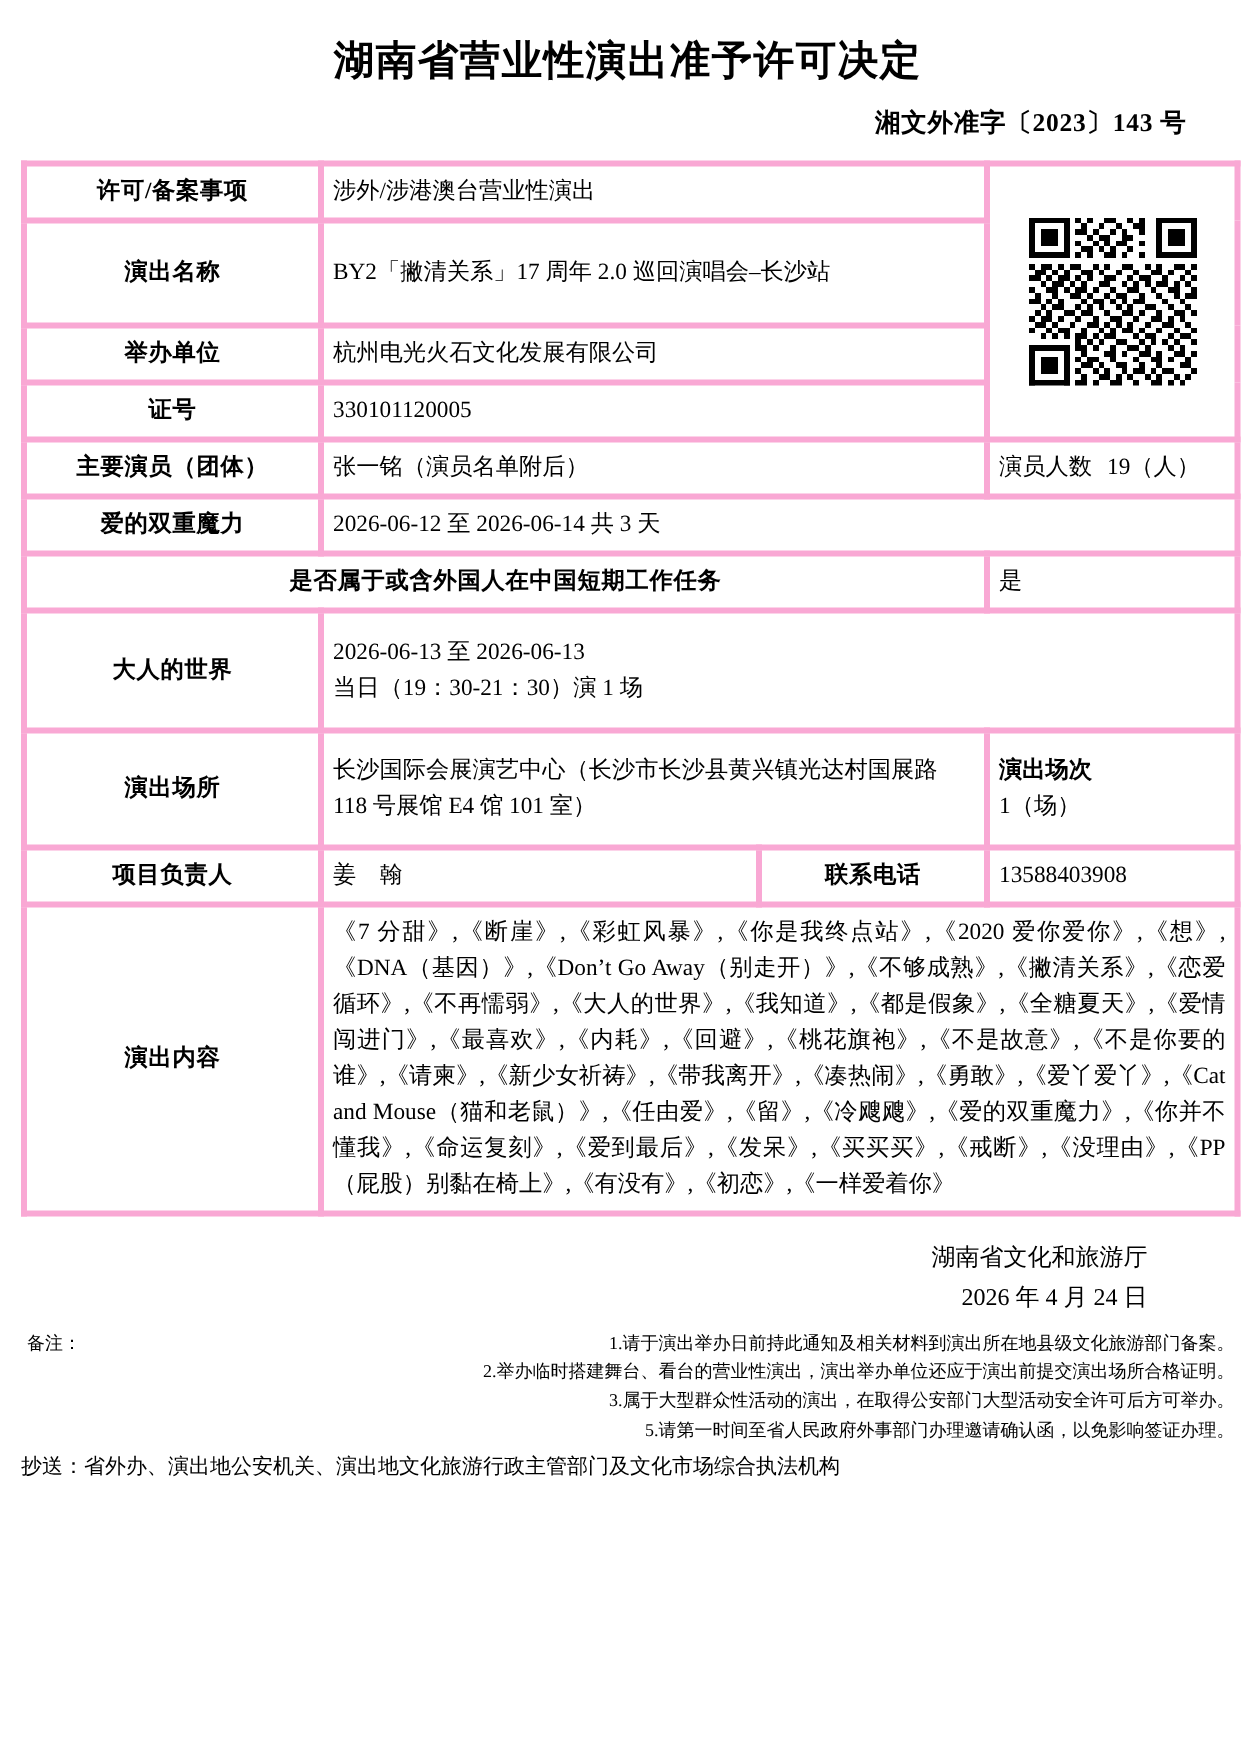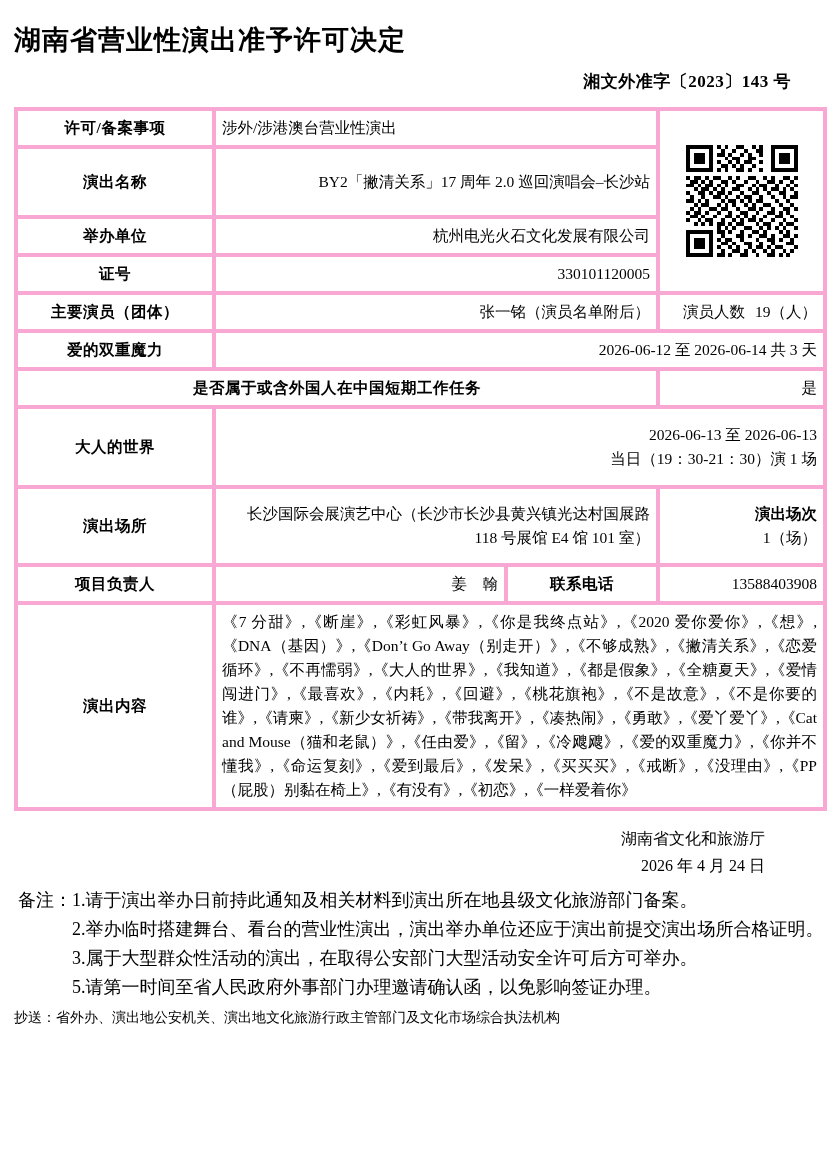--- a/index.html
+++ b/index.html
@@ -14,21 +14,21 @@
     color: #000000;
   }
   .page {
     width: 837px;
     min-height: 1172px;
     position: relative;
     box-sizing: border-box;
     padding: 0 14px;
   }
   .doc-title {
-    text-align: left;
+    text-align: center;
     font-size: 27px;
     font-weight: bold;
     letter-spacing: 1px;
     padding-top: 22px;
     padding-bottom: 12px;
     font-family: "Liberation Serif", "DejaVu Serif", serif;
   }
   .doc-number {
     text-align: right;
     font-size: 17px;
@@ -49,21 +49,21 @@
     padding: 5px 6px;
     vertical-align: middle;
     line-height: 1.55;
   }
   td.label {
     text-align: center;
     font-weight: bold;
     letter-spacing: 0.5px;
   }
   td.value {
-    text-align: right;
+    text-align: left;
   }
   td.value-left {
     text-align: left;
     padding-left: 12px;
   }
   td.qr-cell {
     text-align: center;
     vertical-align: middle;
     padding: 6px;
   }
@@ -82,23 +82,24 @@
     padding: 8px 10px 8px 12px;
   }
   .sign-block {
     text-align: right;
     padding-right: 58px;
     padding-top: 14px;
     font-size: 16px;
     line-height: 1.7;
   }
   .notes {
-    font-size: 18px;
+    font-size: 12px;
     line-height: 1.62;
     padding-top: 6px;
+    text-align: right;
   }
   .notes-row {
     display: flex;
     align-items: flex-start;
   }
   .notes-label {
     white-space: nowrap;
     padding-left: 4px;
   }
   .notes-list {

